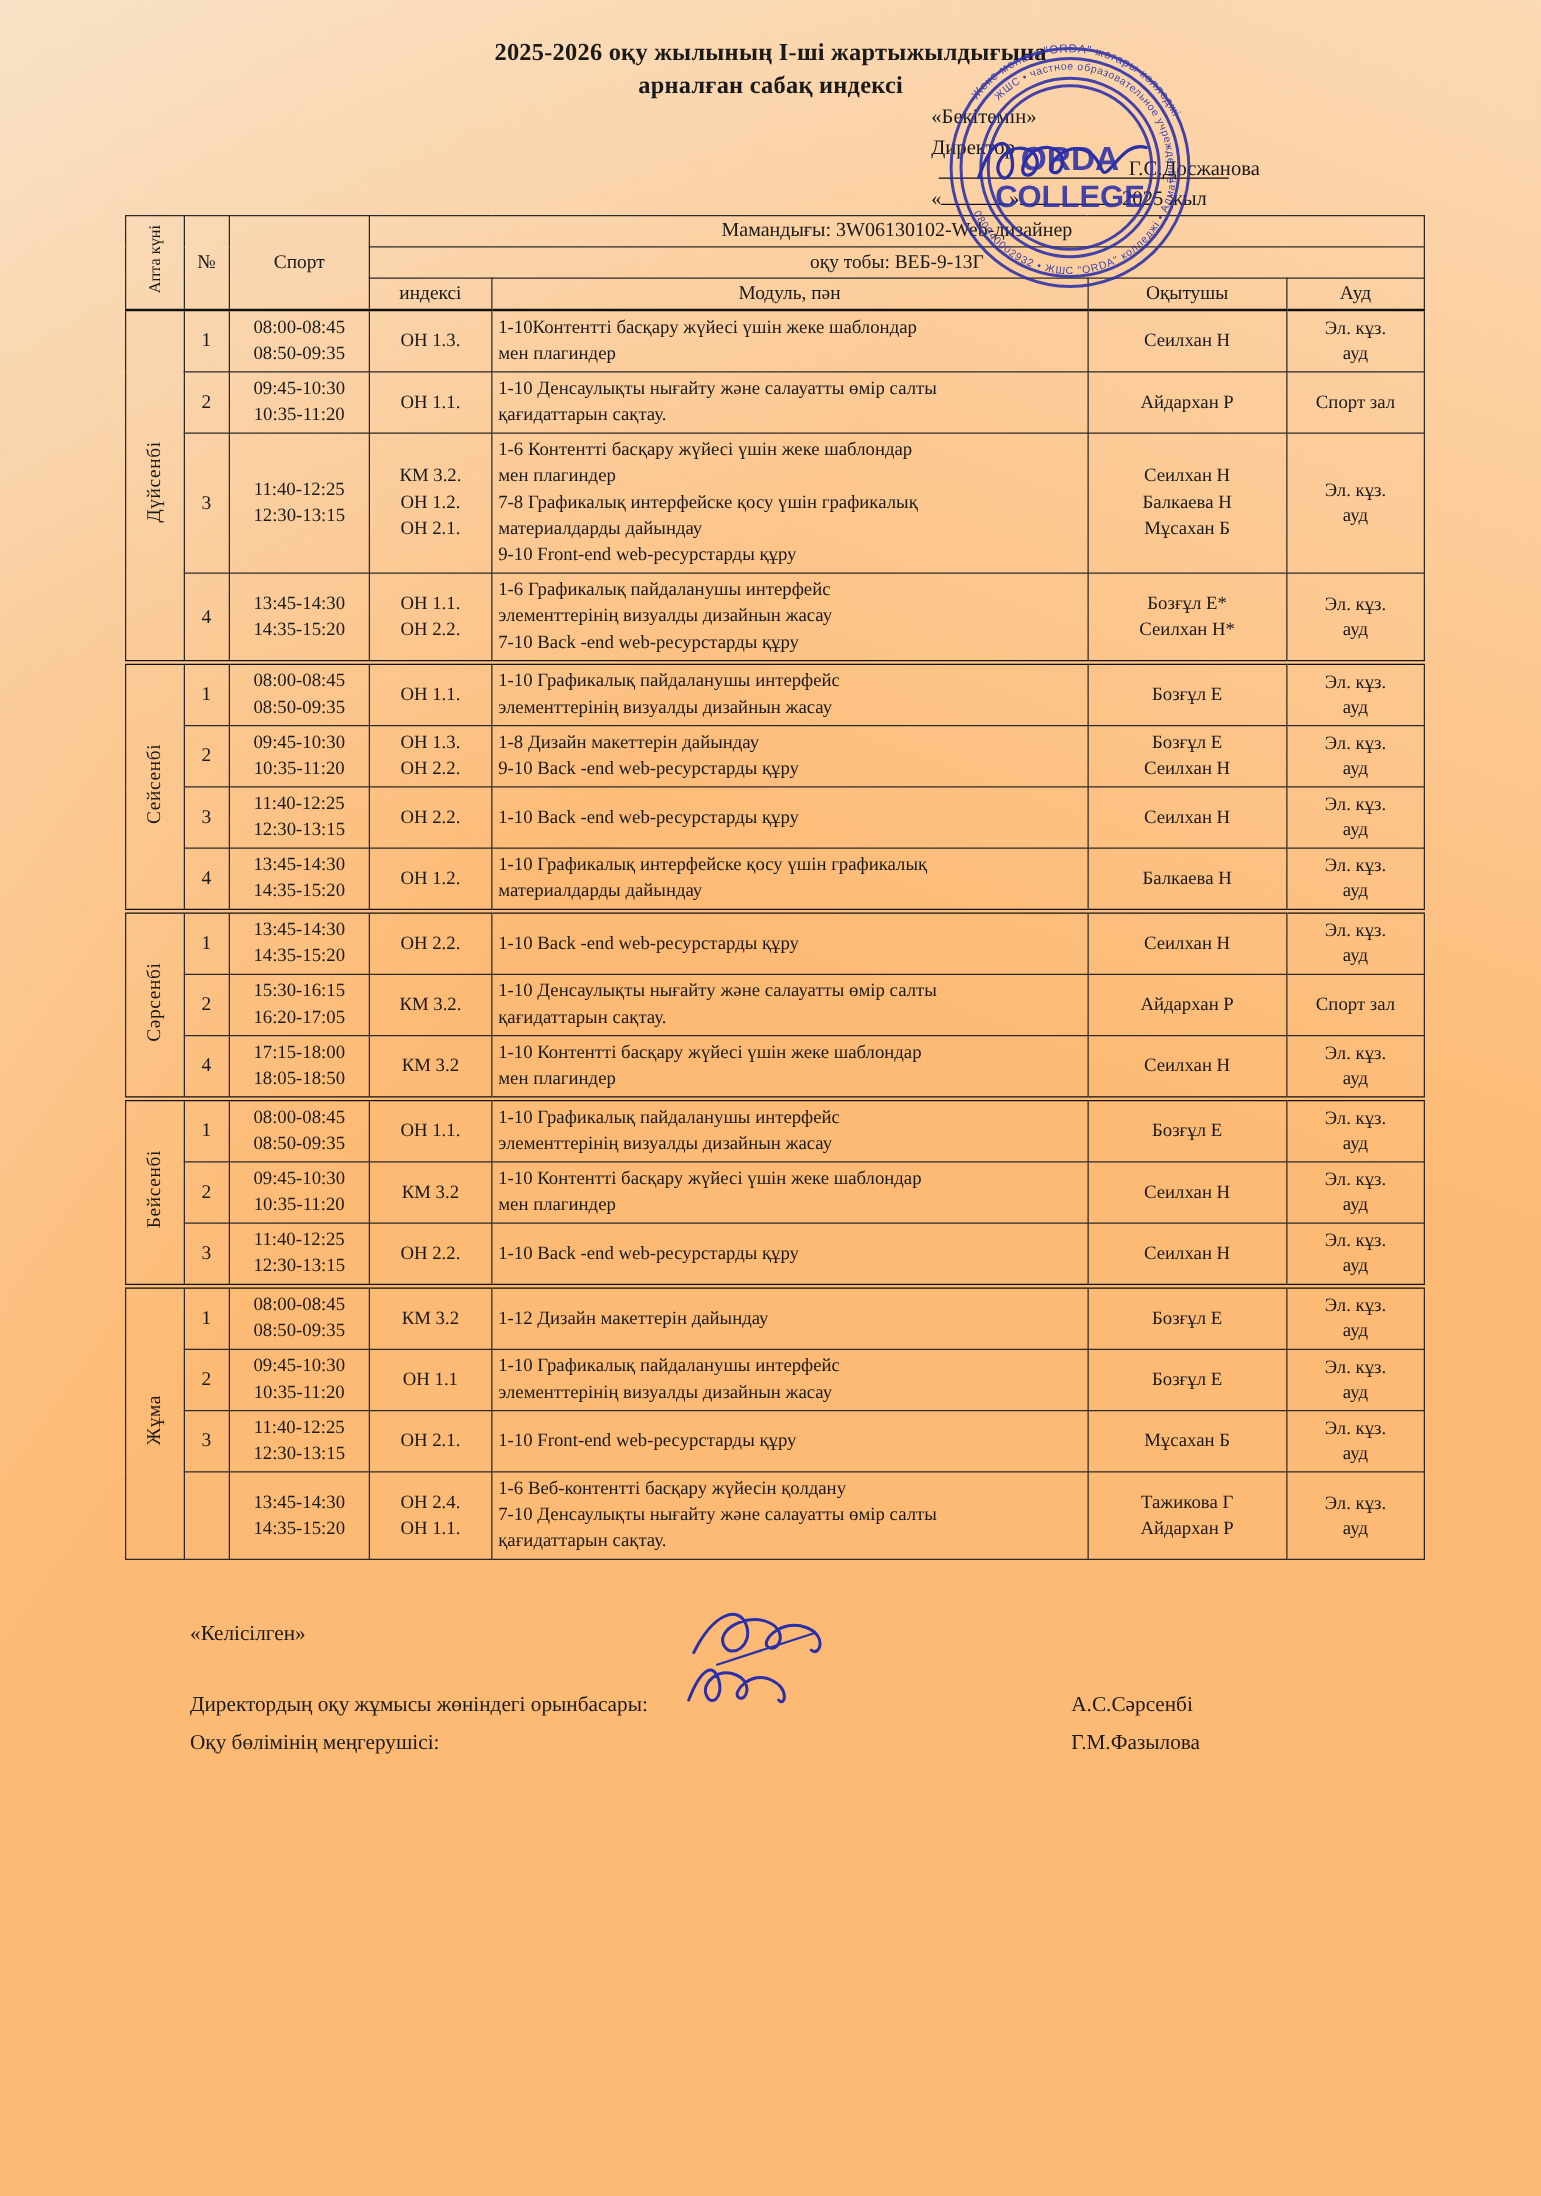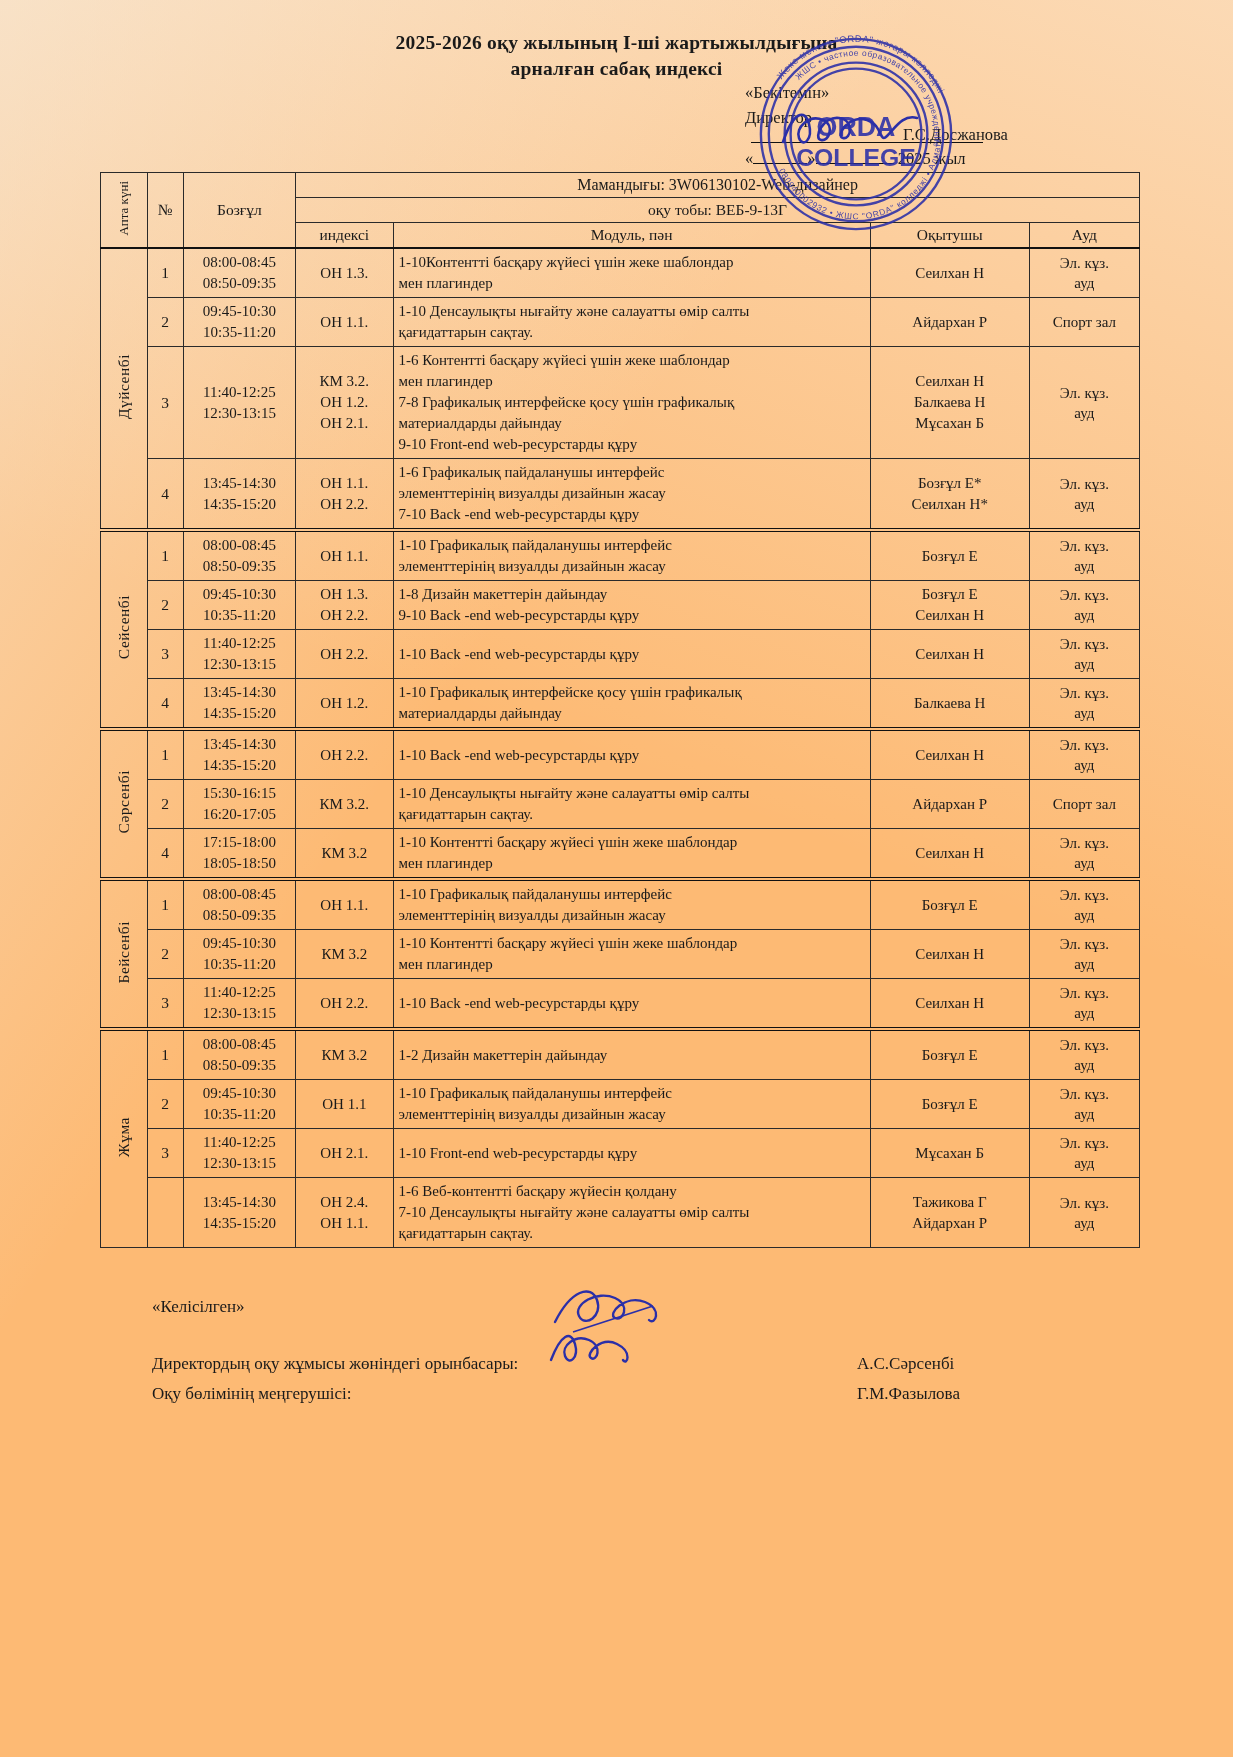--- a/index.html
+++ b/index.html
@@ -324,21 +324,21 @@
         <col class="c-mod">
           <col class="c-teach">
           <col class="c-aud">
       </colgroup>
       <thead>
         <tr>
           <td rowspan="3" class="hdr-day-cell">
             <span class="rot-small">Апта күні</span>
           </td>
           <td rowspan="3" class="hdr-col">№</td>
-          <td rowspan="3" class="hdr-col">Бозғұл</td>
+          <td rowspan="3" class="hdr-col">Спорт</td>
           <td colspan="4" class="hdr-main">Мамандығы: 3W06130102-Web-дизайнер</td>
         </tr>
         <tr>
           <td colspan="4" class="hdr-sub">оқу тобы: ВЕБ-9-13Г</td>
         </tr>
         <tr>
           <td class="hdr-col">индексі</td>
           <td class="hdr-col">Модуль, пән</td>
           <td class="hdr-col">Оқытушы</td>
           <td class="hdr-col">Ауд</td>
@@ -459,21 +459,21 @@
             <td class="idx-cell">ОН 2.2.</td>
             <td class="mod-cell">1-10 Back -end web-ресурстарды құру</td>
             <td class="teach-cell">Сеилхан Н</td>
             <td class="aud-cell">Эл. кұз.<br>ауд</td>
           </tr>
           <tr class="block-start">
             <td class="day-cell" rowspan="4"><span class="rot">Жұма</span></td>
             <td class="num-cell">1</td>
             <td class="time-cell">08:00-08:45<br>08:50-09:35</td>
             <td class="idx-cell">КМ 3.2</td>
-            <td class="mod-cell">1-2 Дизайн макеттерін дайындау</td>
+            <td class="mod-cell">1-12 Дизайн макеттерін дайындау</td>
             <td class="teach-cell">Бозғұл Е</td>
             <td class="aud-cell">Эл. кұз.<br>ауд</td>
           </tr>
           <tr>
             <td class="num-cell">2</td>
             <td class="time-cell">09:45-10:30<br>10:35-11:20</td>
             <td class="idx-cell">ОН 1.1</td>
             <td class="mod-cell">1-10 Графикалық пайдаланушы интерфейс<br>элементтерінің визуалды дизайнын жасау</td>
             <td class="teach-cell">Бозғұл Е</td>
             <td class="aud-cell">Эл. кұз.<br>ауд</td>

